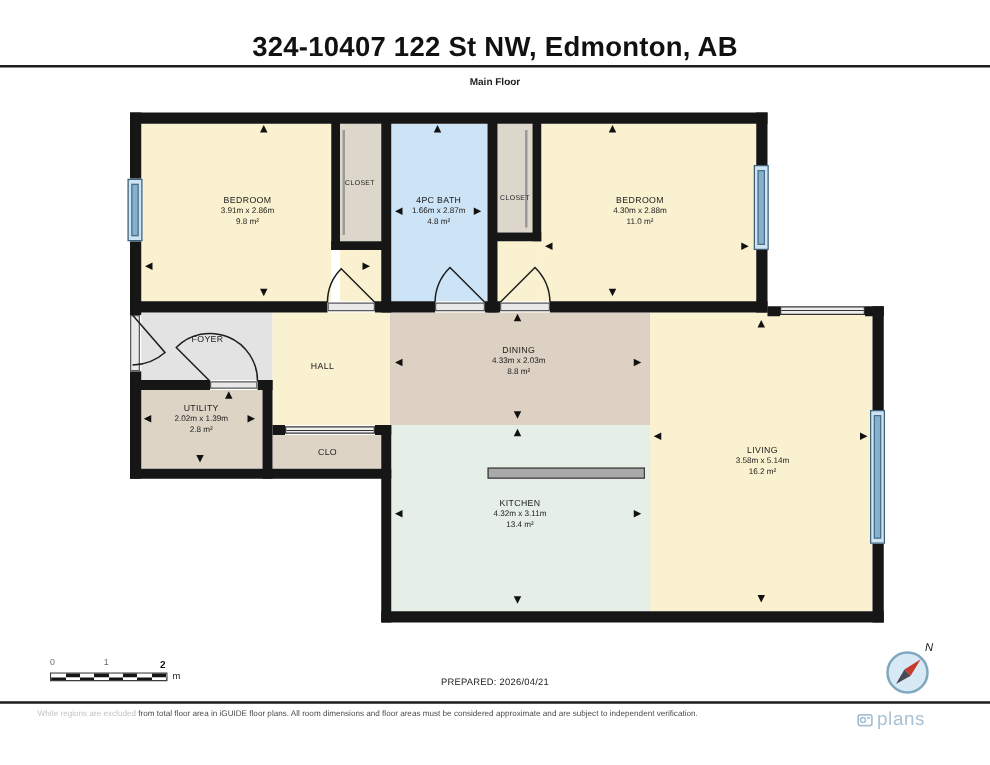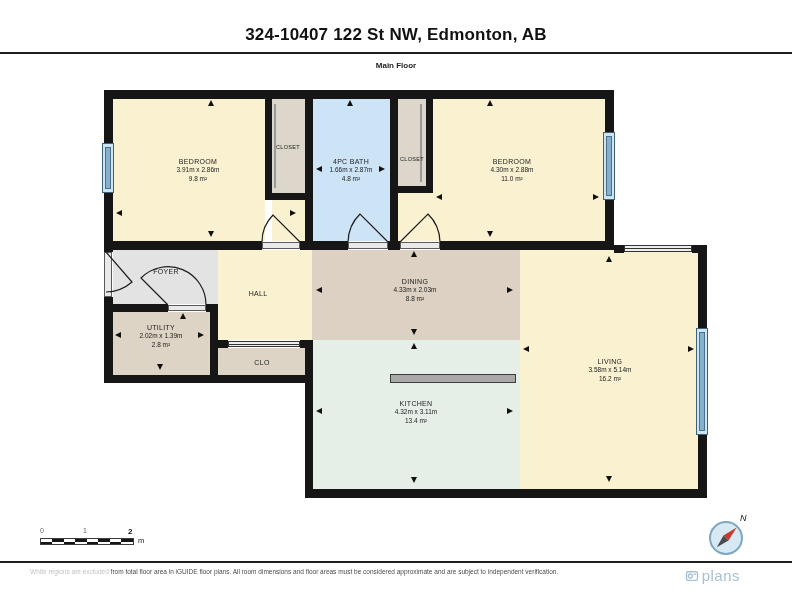--- a/index.html
+++ b/index.html
@@ -1,20 +1,20 @@
 <!DOCTYPE html>
 <html><head>
 <meta charset="utf-8">
 <style>
   html,body{margin:0;padding:0;background:#fff;}
   .page{position:relative;width:792px;height:612px;background:#fff;overflow:hidden;
         font-family:"Liberation Sans",sans-serif;color:#111;}
   
   .title{position:absolute;top:25px;left:0;width:792px;text-align:center;
-         font-size:17px;font-weight:bold;letter-spacing:.2px;}
+         font-size:22px;font-weight:bold;letter-spacing:.2px;}
   .hr1{position:absolute;top:52px;left:0;width:792px;height:2px;background:#1d1d1d;}
   .subhdr{position:absolute;top:61px;left:0;width:792px;display:flex;
           justify-content:center;gap:24px;font-size:8px;color:#1d1d1d;}
   .subhdr .mf{font-weight:bold;}
   .subhdr .areas div{line-height:1.55;}
   
   .fill{position:absolute;}
   .wall{position:absolute;background:#161616;}
   .thr{position:absolute;background:#e9e9e9;border:1px solid #5a5a5a;box-sizing:border-box;}
   .win{position:absolute;background:#cfe4f2;border:1px solid #3f627b;box-sizing:border-box;}
@@ -236,20 +236,21 @@
     </div>
     <div class="barrow">
       <div class="bar">
           <div class="r1"></div>
           <div class="r2"></div>
         </div>
       <span class="unit">m</span>
     </div>
   </div>
 
+  <div class="prepared">PREPARED: 2026/04/21</div>
 
   <svg class="compass" width="48" height="48" viewBox="0 0 48 48">
     <circle cx="22" cy="26" r="16" fill="#d6e9f4" stroke="#7fa8bf" stroke-width="2"></circle>
     <polygon points="32.6,15.4 24.5,28.5 19.5,23.5" fill="#c73a2c"></polygon>
     <polygon points="12.8,35.2 24.5,28.5 19.5,23.5" fill="#4a4a52"></polygon>
   </svg>
   <div class="north">N</div>
 
   <div class="hr2"></div>
   <div class="disclaimer"><span class="light">White regions are excluded</span><span> from total floor area in iGUIDE floor plans. All room dimensions and floor areas must be considered approximate and are subject to independent verification.</span></div>

